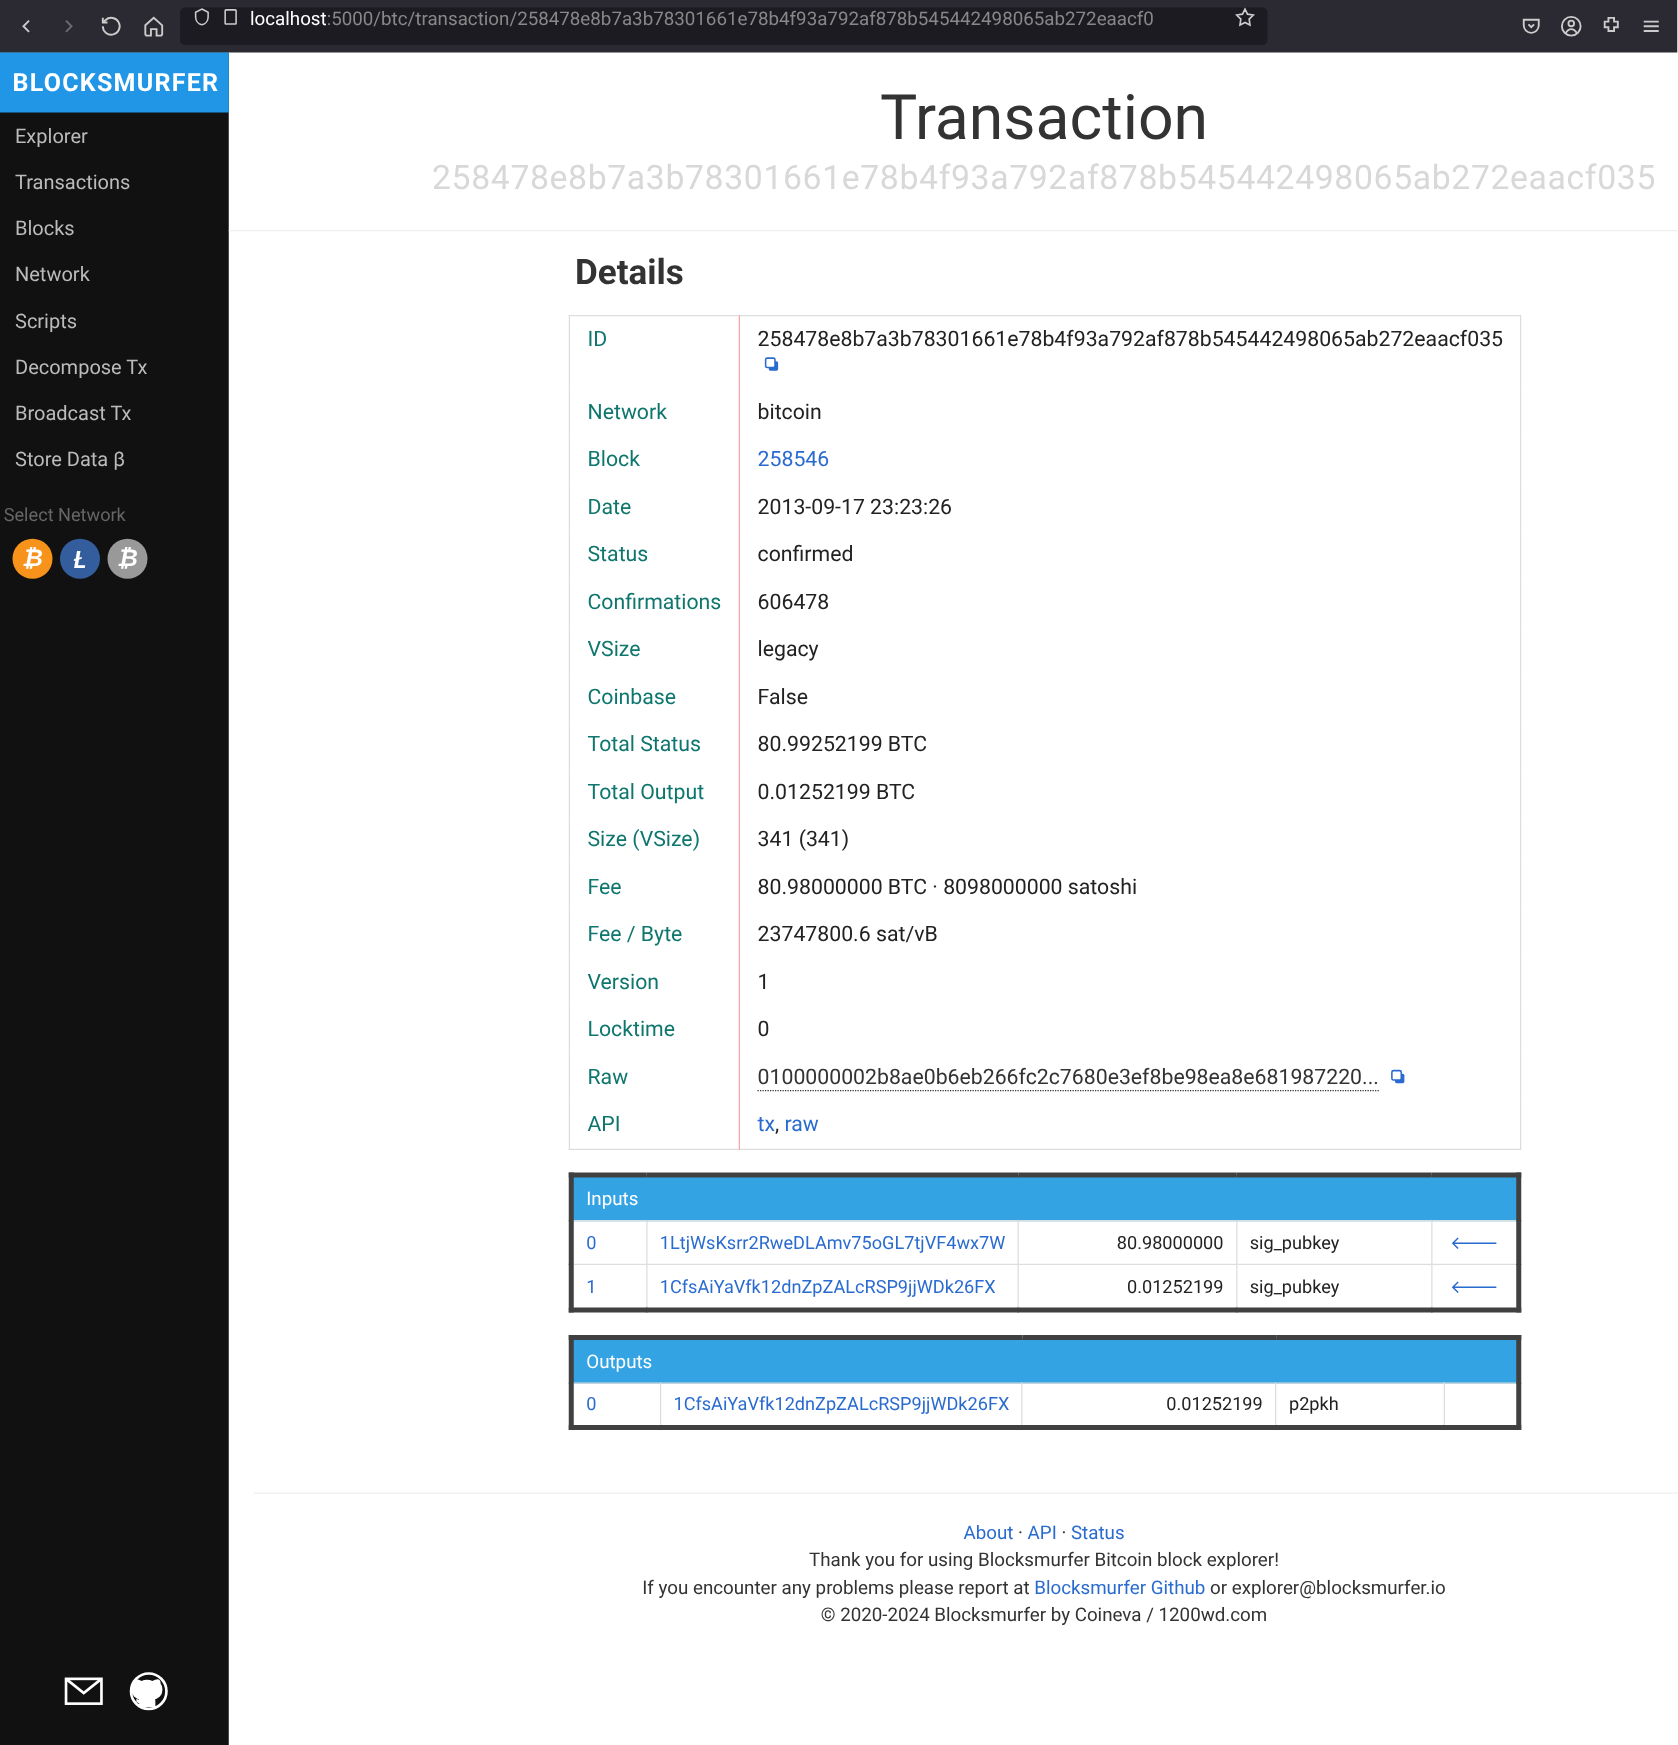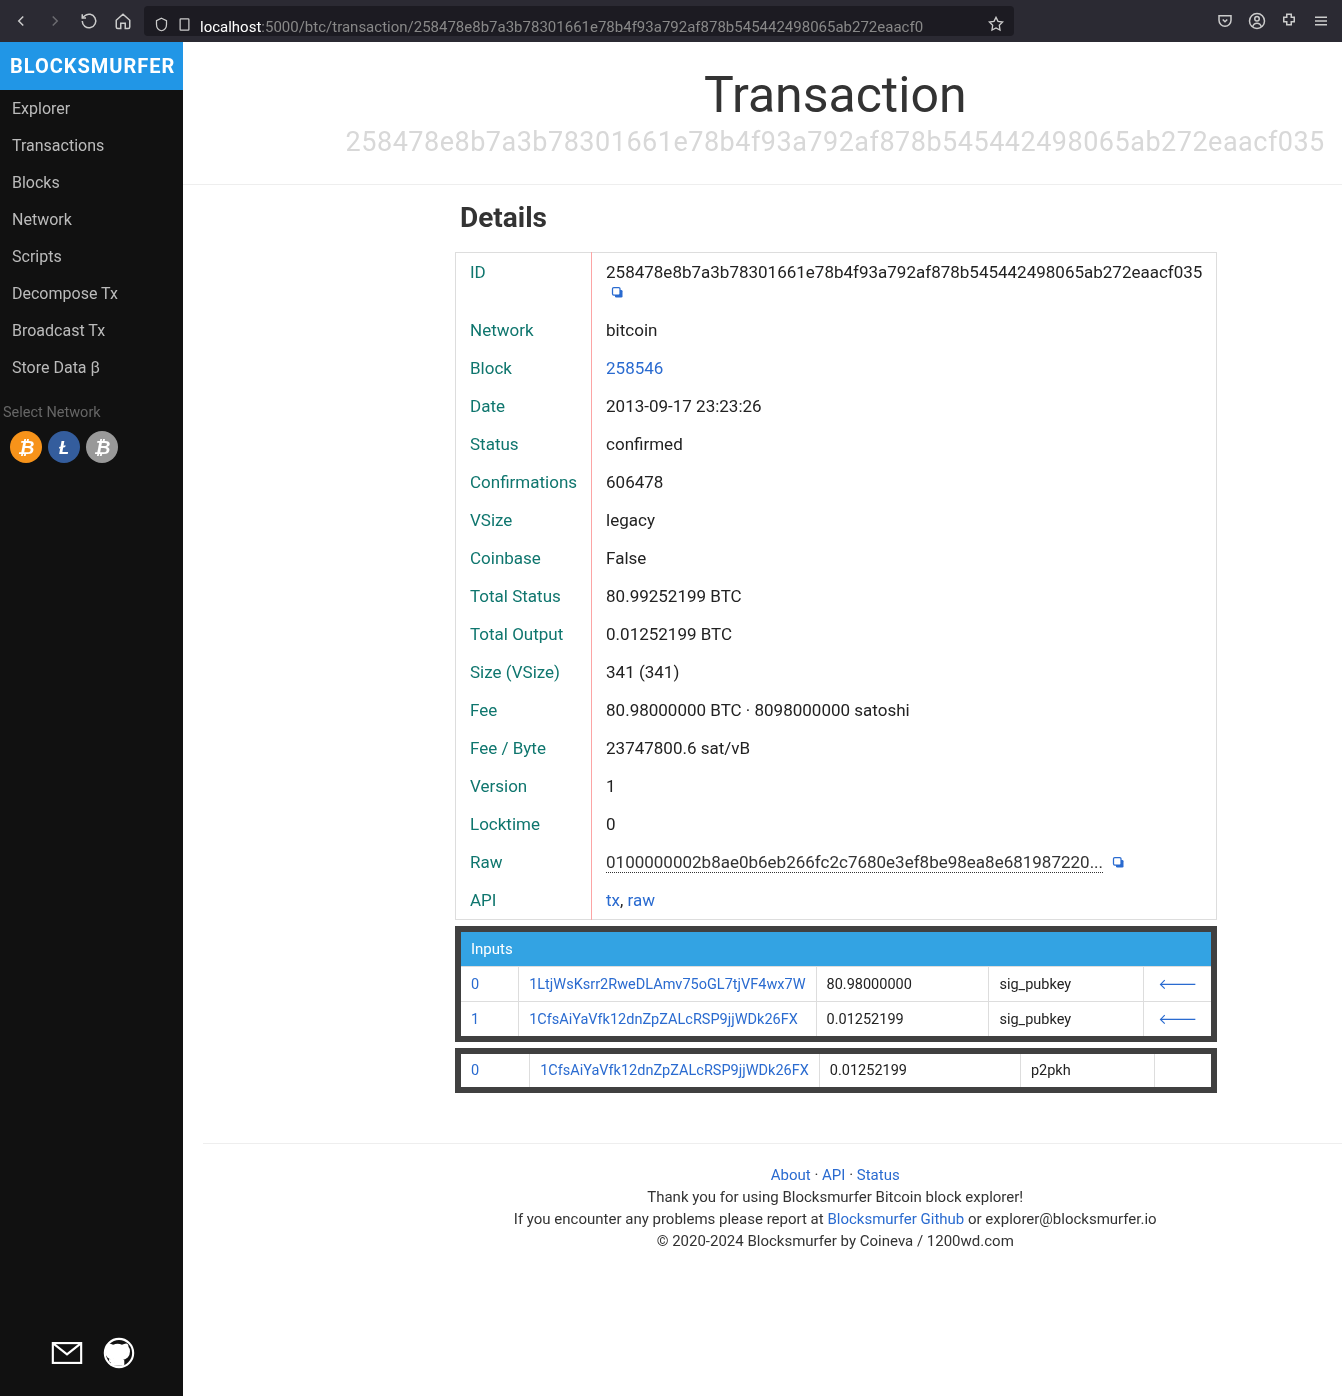--- a/index.html
+++ b/index.html
@@ -1,21 +1,21 @@
 <!DOCTYPE html>
 <html><head>
 <meta charset="utf-8">
 <style>
 html,body{margin:0;padding:0;font-family:-apple-system,BlinkMacSystemFont,"Segoe UI",Roboto,Helvetica,Arial,sans-serif;background:#fff;color:#222}
 body{width:1342px}
 
 .chrome{background:#2b2a33;height:42px;display:flex;align-items:center;padding:0 8px;gap:8px}
 .chrome .ico{width:26px;height:26px;display:flex;align-items:center;justify-content:center;color:#ccc;border-radius:4px}
 .chrome .ico svg{width:18px;height:18px}
-.urlbar{flex:1;background:#1c1b22;height:30px;border-radius:4px;display:flex;align-items:flex-end;padding:0 10px;gap:8px;max-width:850px}
+.urlbar{flex:1;background:#1c1b22;height:30px;border-radius:4px;display:flex;align-items:flex-start;padding:0 10px;gap:8px;max-width:850px}
 .urlbar .lock{color:#ccc}
 .url{color:#888;font-size:15px;white-space:nowrap;overflow:hidden}
 .url .host{color:#fff}
 .chrome .right{display:flex;margin-left:auto;gap:6px}
 
 .app{display:flex;min-height:1354px}
 .sidebar{width:183px;background:#111;color:#ccc;display:flex;flex-direction:column}
 .brand{background:#2196e6;color:#fff;font-size:20px;letter-spacing:1px;padding:12px 10px;font-weight:700}
 .nav a{display:block;padding:9px 12px;color:#bbb;text-decoration:none;font-size:16px}
 .selnet{color:#666;font-size:14.5px;padding:18px 3px 10px}
@@ -30,24 +30,24 @@
 hr.sep{border:none;border-top:1px solid #eee;margin:0 0 16px}
 .content{padding:0 270px 0 272px}
 h2{font-size:28px;margin:10px 5px 18px;color:#333}
 .details{border:1px solid #ddd;border-collapse:collapse;width:100%;font-size:17px}
 .details td{padding:9px 14px;vertical-align:top}
 .details td.k{width:155px;border-right:1px solid #fca5a5;color:#0f766e}
 .link{color:#2a6bd0;text-decoration:none}
 .raw{border-bottom:1px dotted #333;color:#333}
 .copy{color:#2a6bd0;margin-left:4px}
 .copy svg{width:15px;height:15px;vertical-align:-2px}
-.iot{border:6px solid #404040;border-collapse:collapse;width:100%;margin-top:6px;font-size:14.5px}
+.iot{border:4px solid #404040;border-collapse:collapse;width:100%;margin-top:18px;font-size:14.5px}
 .iot th{background:#33a3e3;color:#fff;text-align:left;font-weight:400;padding:8px 10px;font-size:15px}
 .iot td{padding:8px 10px;border:1px solid #ddd}
-.iot td.num{text-align:left}
+.iot td.num{text-align:right}
 .iot td.arrow{text-align:center;color:#2a6bd0}
 .footerwrap{border-top:1px solid #eee;margin:50px 20px 0 20px;padding:18px 0 30px;text-align:center;font-size:15px;color:#333}
 .footerwrap .l{color:#2a6bd0}
 .footerwrap p{margin:4px 0}
 </style>
 </head>
 <body>
 
 <div class="chrome">
   <div class="ico">
@@ -245,20 +245,23 @@
           <td><a class="link">1CfsAiYaVfk12dnZpZALcRSP9jjWDk26FX</a></td>
           <td class="num">0.01252199</td>
           <td>sig_pubkey</td>
           <td class="arrow">🡐</td>
         </tr>
       </tbody>
         </table>
 
       <table class="iot">
         <tbody>
+            <tr>
+              <th colspan="5">Outputs</th>
+            </tr>
         <tr>
           <td style="width:52px"><a class="link">0</a></td>
           <td><a class="link">1CfsAiYaVfk12dnZpZALcRSP9jjWDk26FX</a></td>
           <td class="num" style="width:190px">0.01252199</td>
           <td style="width:120px">p2pkh</td>
           <td style="width:40px"></td>
         </tr>
       </tbody>
         </table>
     </div>

